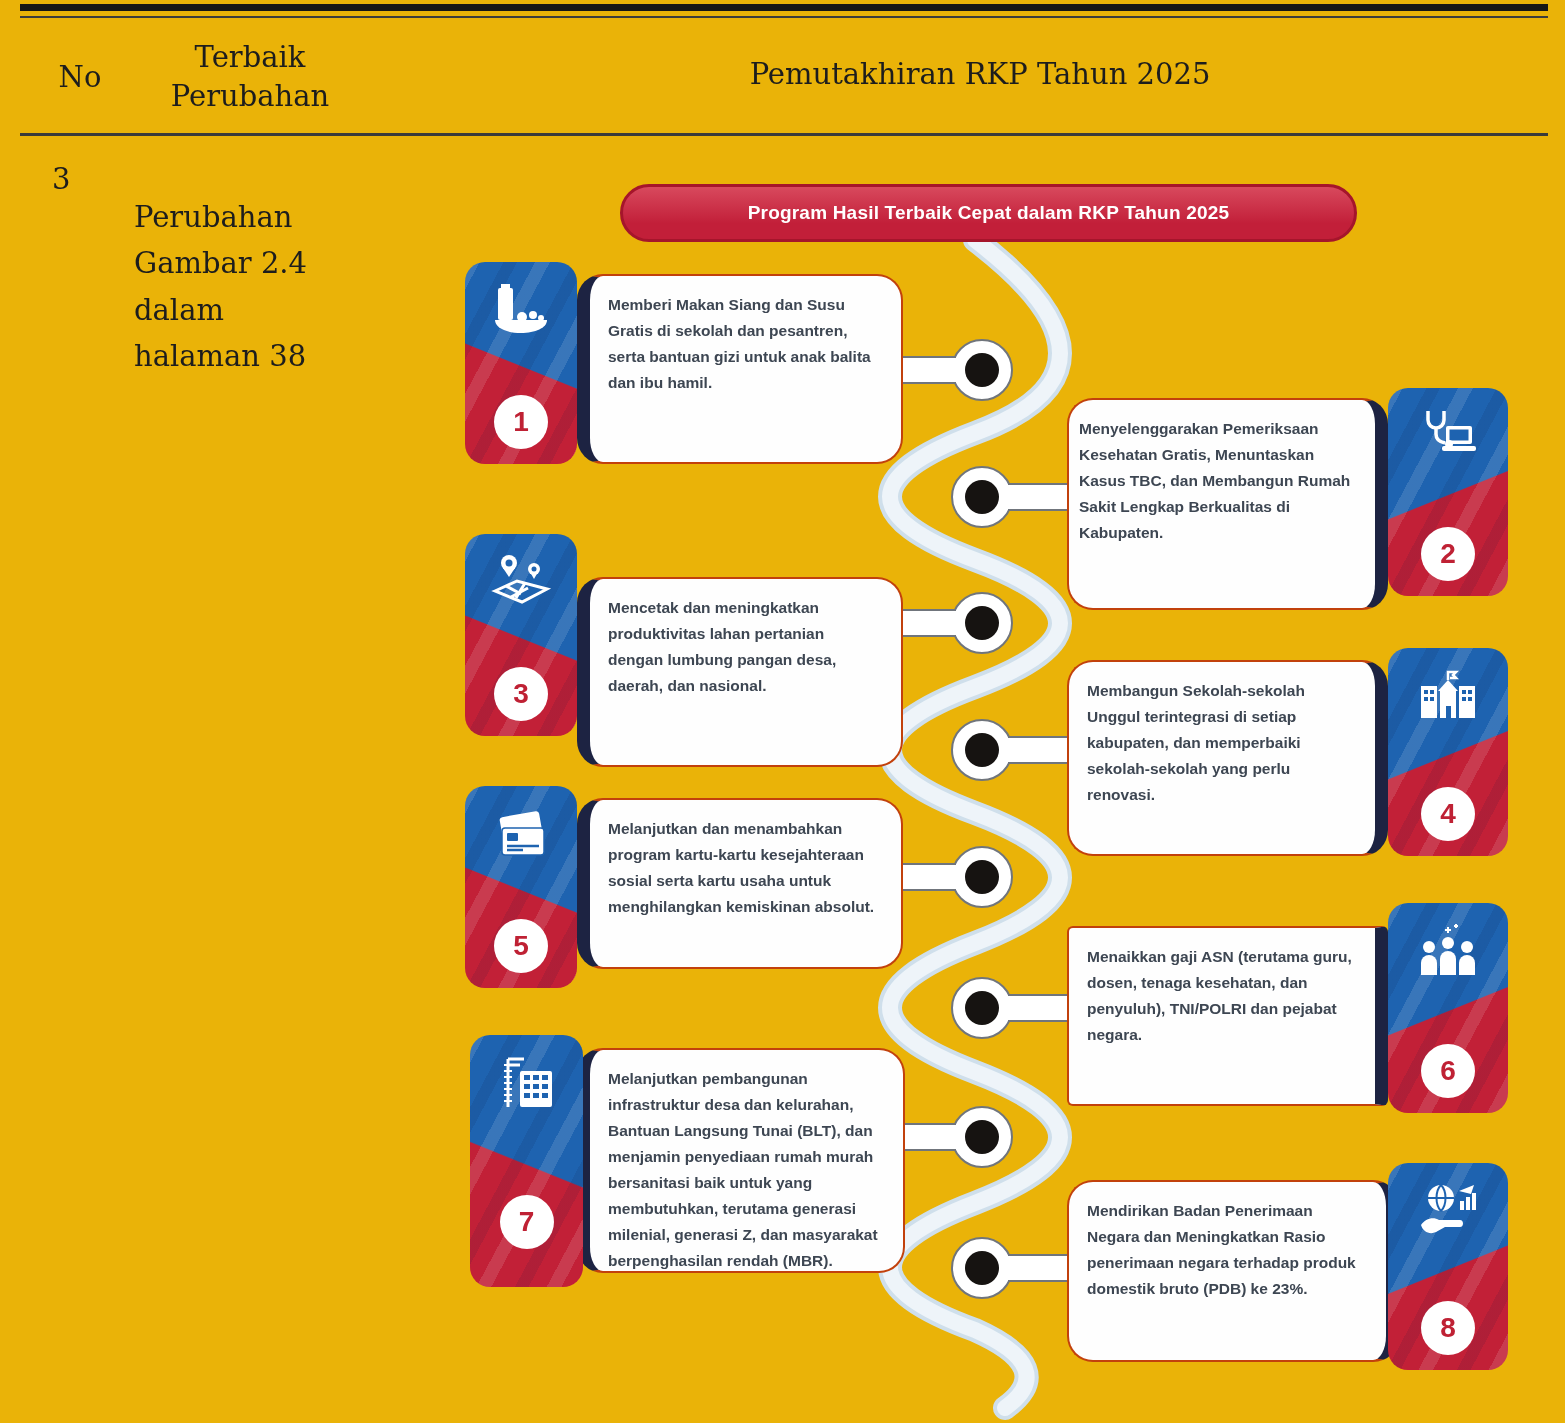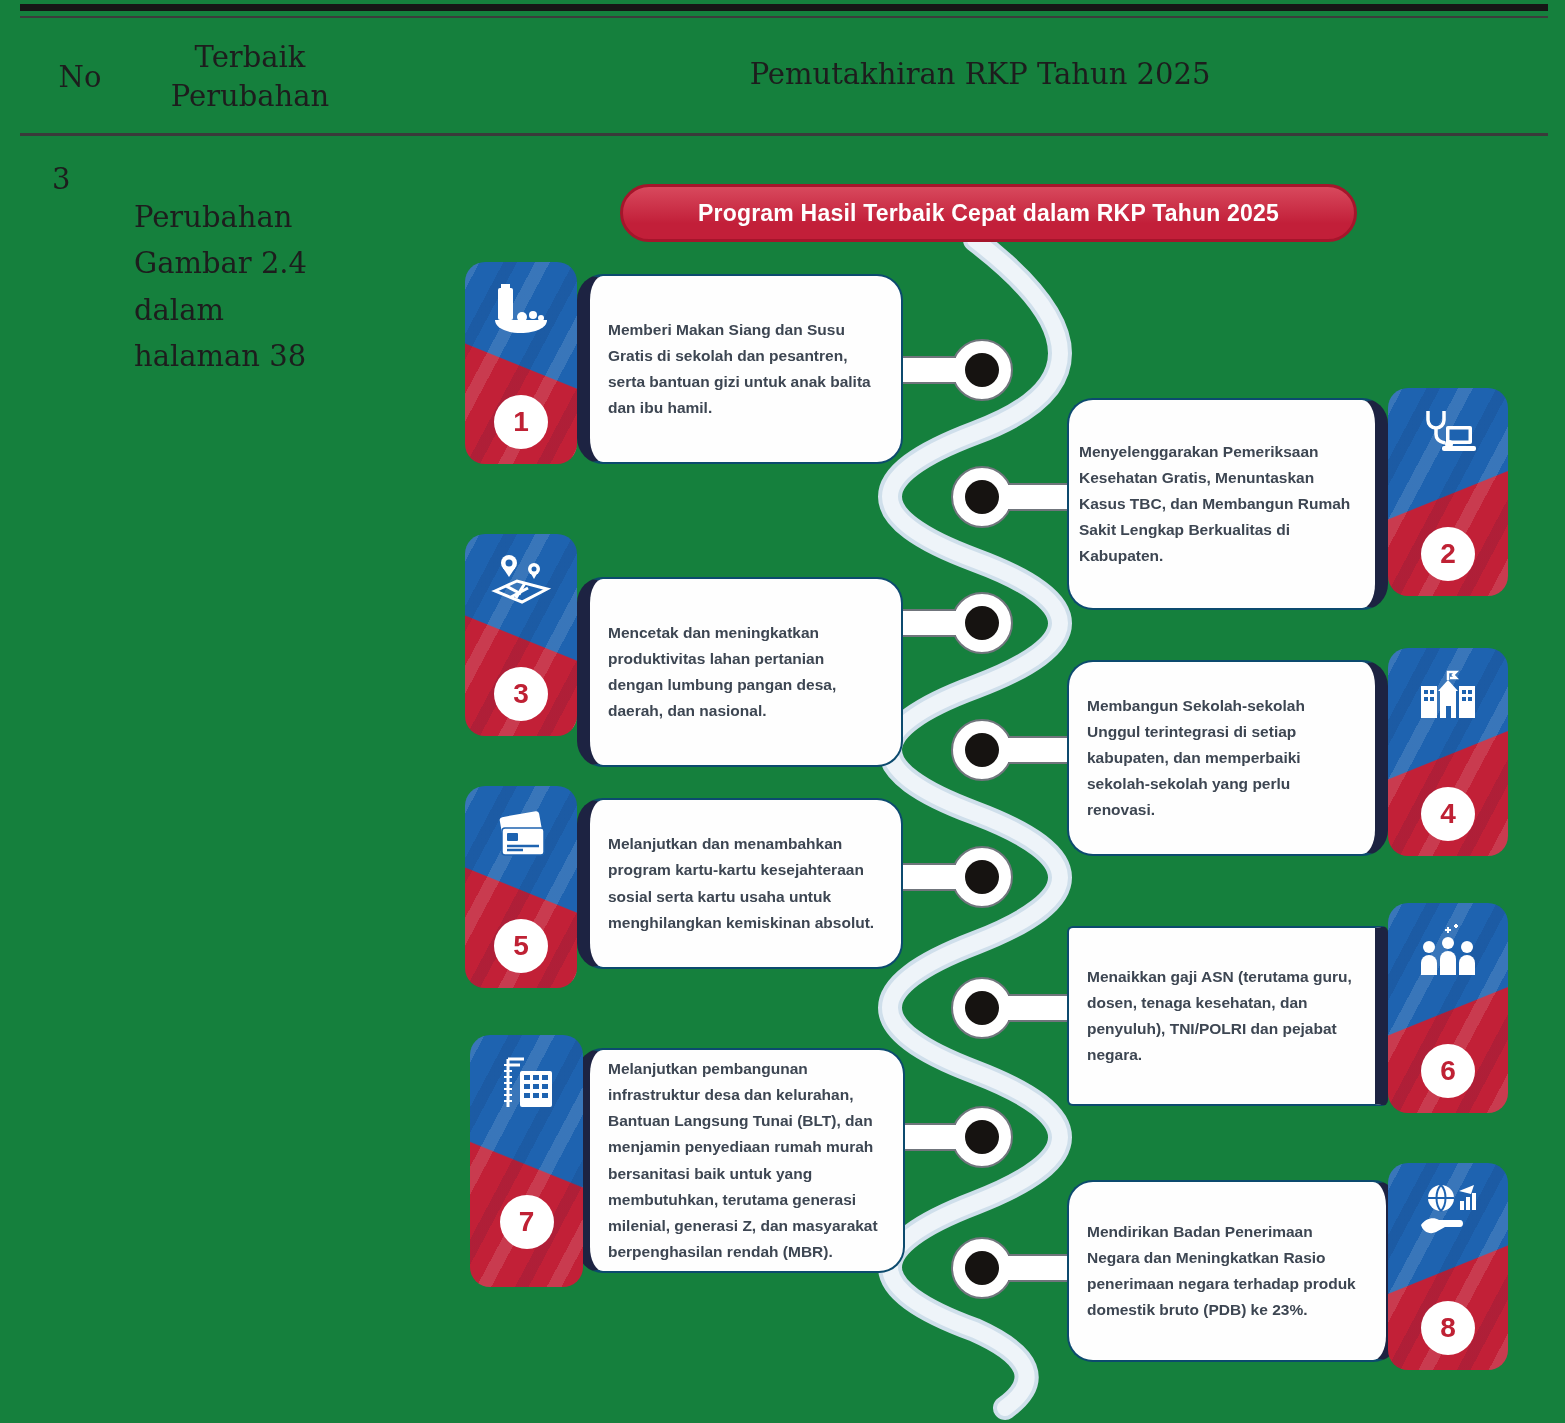--- a/index.html
+++ b/index.html
@@ -1,29 +1,29 @@
 <!DOCTYPE html>
 <html><head>
 <meta charset="utf-8">
 <style>
   html,body{margin:0;padding:0;background:#ffffff;}
-  .page{position:relative;width:1565px;height:1423px;background:#15803d;overflow:hidden;
+  .page{position:relative;width:1565px;height:1423px;background:#eab308;overflow:hidden;
         font-family:"Liberation Sans",sans-serif;}
   .rule{position:absolute;background:#161616;}
   .serif{font-family:"DejaVu Serif","Liberation Serif",serif;color:#1d1d1d;}
   .th{position:absolute;text-align:center;font-size:29px;line-height:1.35;}
   .cell{position:absolute;font-size:29px;line-height:1.6;}
   
   .figure-svg{position:absolute;left:0;top:0;z-index:1;}
   .banner{position:absolute;left:620px;top:184px;width:737px;height:58px;z-index:3;
           background:linear-gradient(180deg,#d8495d 0%,#c21f39 70%);
           border:3px solid #a5152b;border-radius:31px;display:flex;align-items:center;justify-content:center;
-          color:#fff;font-weight:bold;font-size:23px;letter-spacing:.2px;box-sizing:border-box;}
-  .bubble{position:absolute;z-index:2;background:#fefefe;border:2px solid #0c4a6e;border-radius:26px;
-          box-sizing:border-box;display:flex;align-items:center;padding:16px 18px;}
+          color:#fff;font-weight:bold;font-size:19px;letter-spacing:.2px;box-sizing:border-box;}
+  .bubble{position:absolute;z-index:2;background:#fefefe;border:2px solid #c2410c;border-radius:26px;
+          box-sizing:border-box;display:flex;align-items:flex-start;padding:16px 18px;}
   .bubble p{margin:0;font-size:15.5px;line-height:1.68;font-weight:600;color:#3d4652;}
   .bubble.left{border-left:13px solid #1d2342;}
   .bubble.right{border-right:13px solid #1d2342;}
   .badge{position:absolute;z-index:4;border-radius:20px;overflow:hidden;box-sizing:border-box;}
   .badge.left{background:
       repeating-linear-gradient(118deg,rgba(255,255,255,.12) 0 13px,rgba(0,0,0,0) 13px 34px,rgba(10,20,60,.10) 34px 46px,rgba(0,0,0,0) 46px 62px),
       linear-gradient(202deg,#1e63b0 0 51%,#c22037 51.5% 100%);}
   .badge.right{background:
       repeating-linear-gradient(118deg,rgba(255,255,255,.12) 0 13px,rgba(0,0,0,0) 13px 34px,rgba(10,20,60,.10) 34px 46px,rgba(0,0,0,0) 46px 62px),
       linear-gradient(158deg,#1e63b0 0 51%,#c22037 51.5% 100%);}

